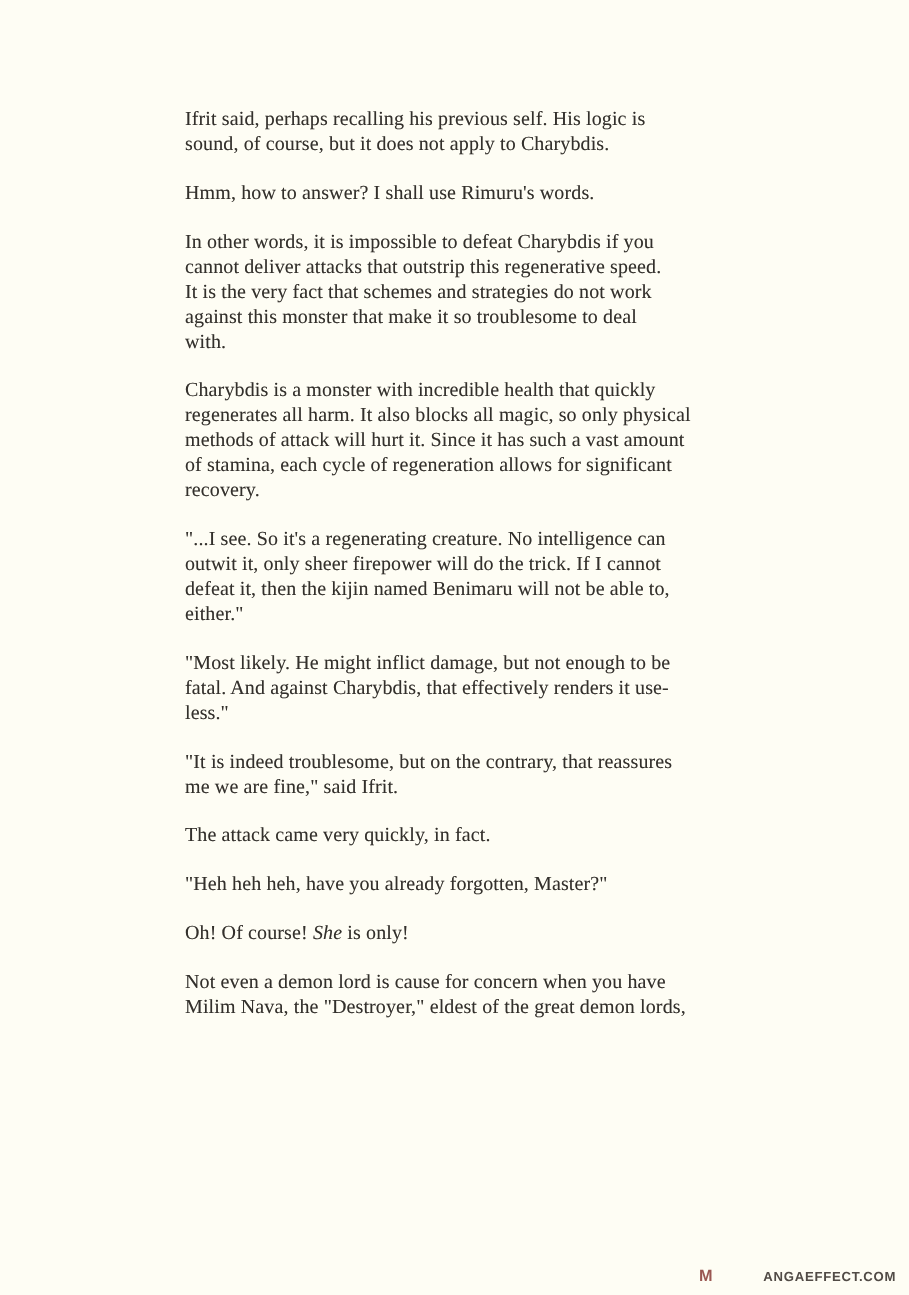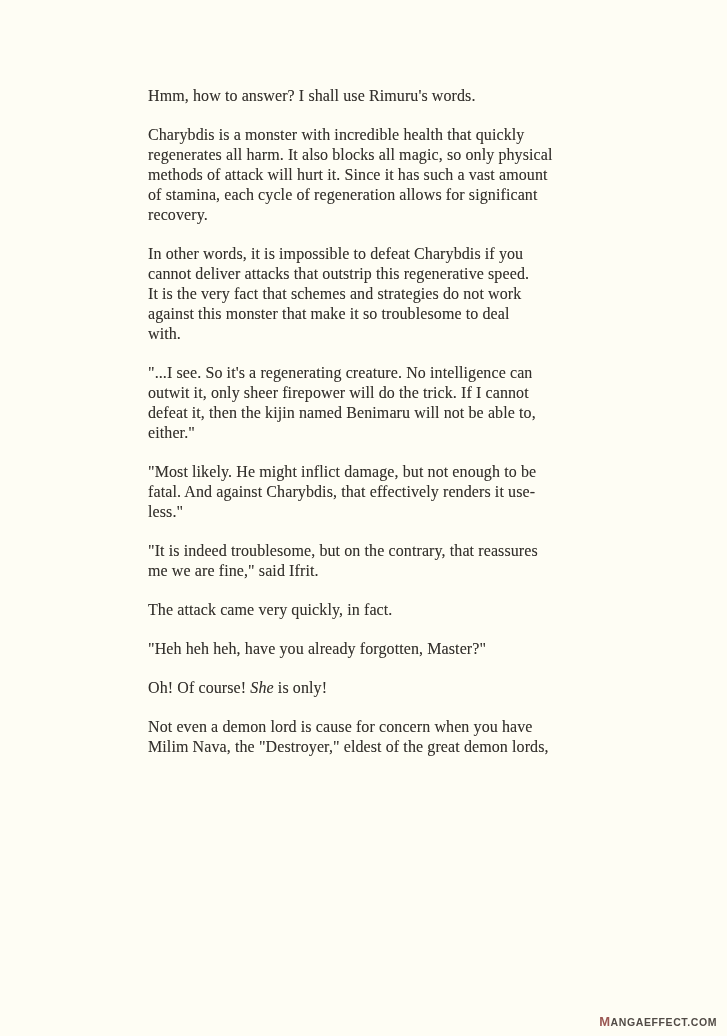--- a/index.html
+++ b/index.html
@@ -47,38 +47,41 @@
     line-height: 1;
     user-select: none;
   }
   .wm-first {
     font-size: 13px;
     color: #9a5752;
   }
   .wm-rest {
     font-size: 10.5px;
     color: #514b46;
+    padding-left: 40px;
   }
 </style>
 </head>
 <body>
 
 <div class="page" style="background: rgb(254, 253, 244);">
   <div class="text-block" style="color: rgb(51, 48, 44);">
+      <p class="para"><span>Ifrit said, perhaps recalling his previous self. His logic is
+sound, of course, but it does not apply to Charybdis.</span></p>
       <p class="para"><span>Hmm, how to answer? I shall use Rimuru's words.</span></p>
+      <p class="para"><span>In other words, it is impossible to defeat Charybdis if you
+cannot deliver attacks that outstrip this regenerative speed.
+It is the very fact that schemes and strategies do not work
+against this monster that make it so troublesome to deal
+with.</span></p>
       <p class="para"><span>Charybdis is a monster with incredible health that quickly
 regenerates all harm. It also blocks all magic, so only physical
 methods of attack will hurt it. Since it has such a vast amount
 of stamina, each cycle of regeneration allows for significant
 recovery.</span></p>
-      <p class="para"><span>In other words, it is impossible to defeat Charybdis if you
-cannot deliver attacks that outstrip this regenerative speed.
-It is the very fact that schemes and strategies do not work
-against this monster that make it so troublesome to deal
-with.</span></p>
       <p class="para"><span>"...I see. So it's a regenerating creature. No intelligence can
 outwit it, only sheer firepower will do the trick. If I cannot
 defeat it, then the kijin named Benimaru will not be able to,
 either."</span></p>
       <p class="para"><span>"Most likely. He might inflict damage, but not enough to be
 fatal. And against Charybdis, that effectively renders it use-
 less."</span></p>
       <p class="para"><span>"It is indeed troublesome, but on the contrary, that reassures
 me we are fine," said Ifrit.</span></p>
       <p class="para"><span>The attack came very quickly, in fact.</span></p>

